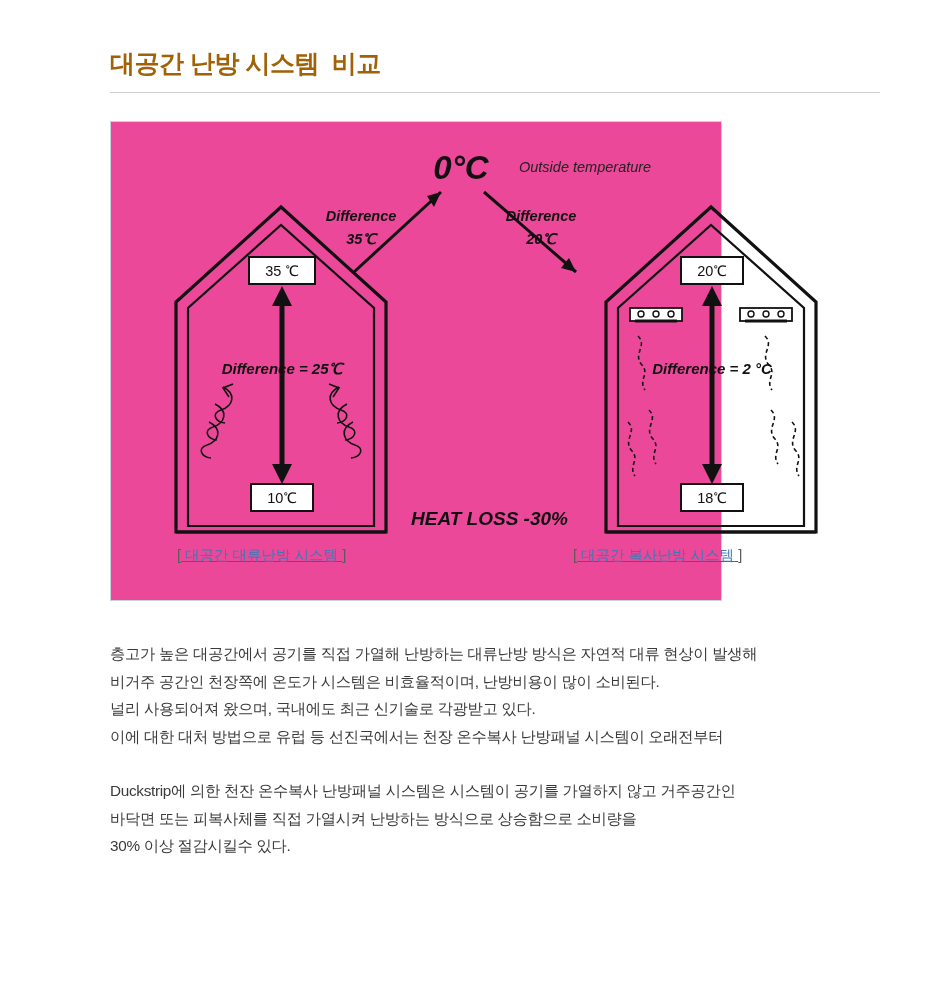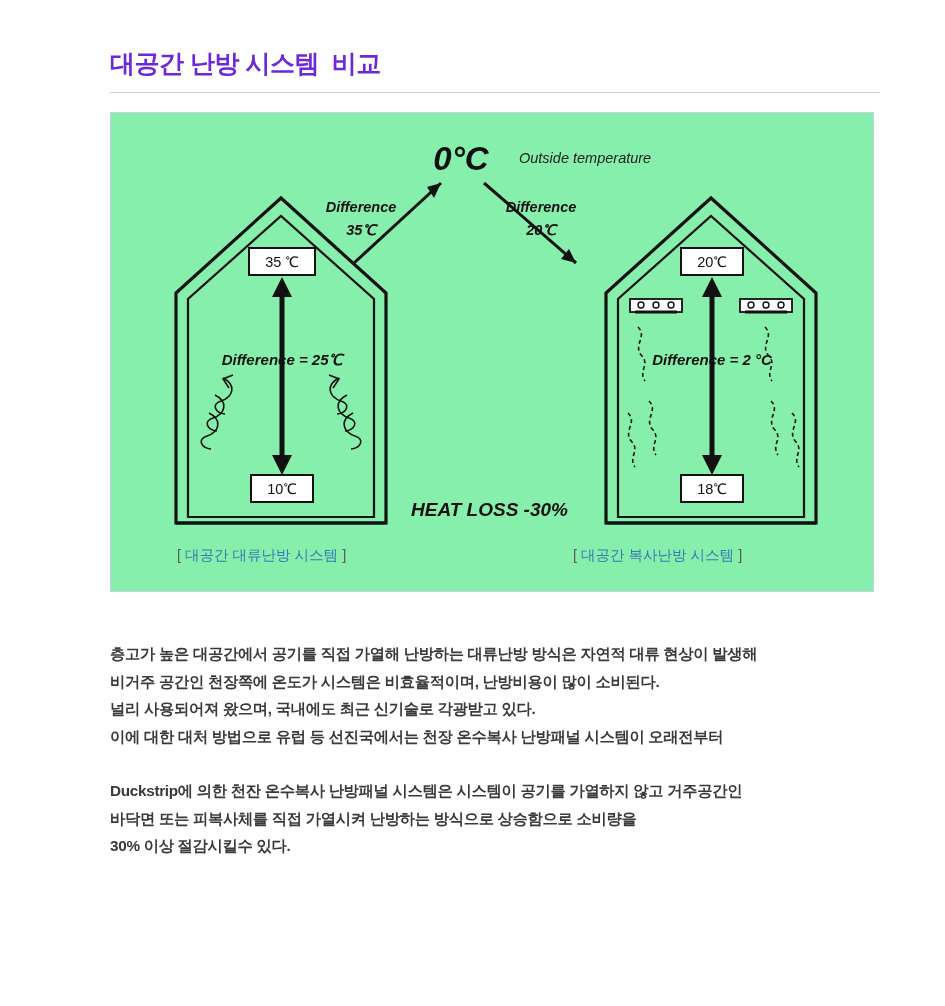--- a/index.html
+++ b/index.html
@@ -26,76 +26,76 @@
   
   .title-wrap {
     position: absolute;
     left: 110px;
     top: 48px;
     width: 770px;
   }
   .page-title {
     font-size: 25px;
     font-weight: bold;
-    color: #6d28d9;
+    color: #a16207;
     letter-spacing: -0.5px;
     line-height: 1.2;
     margin: 0;
     white-space: pre;
   }
   .title-rule {
     position: absolute;
     left: 110px;
     top: 92px;
     width: 770px;
     height: 1px;
     background: #cfcfcf;
   }
 
   
   .figure-box {
     position: absolute;
     left: 110px;
-    top: 112px;
-    width: 764px;
+    top: 121px;
+    width: 612px;
     height: 480px;
     border: 1px solid #c9d3e0;
-    background: #86efac;
+    background: #ec4899;
     box-sizing: border-box;
   }
   .figure-svg {
     display: block;
   }
 
   
   .caption {
     position: absolute;
     top: 546px;
     font-size: 14.5px;
     color: #5b5b5b;
     white-space: nowrap;
+    text-decoration: underline;
   }
   .caption .inner {
     color: #3a79b5;
     font-weight: normal;
   }
   .caption-left { left: 177px; }
   .caption-right { left: 573px; }
 
   
   .body-text {
     position: absolute;
     left: 110px;
     top: 640px;
     width: 790px;
     font-size: 15.3px;
     line-height: 27.5px;
     color: #3a3a3a;
     letter-spacing: -0.3px;
-    font-weight: bold;
   }
   .body-text p { margin: 0; }
   .body-text .para-gap { height: 27px; }
 
   
   text { font-family: "Liberation Sans", sans-serif; }
   .t-outside {
     font-size: 14.5px;
     font-style: italic;
     fill: #222;

